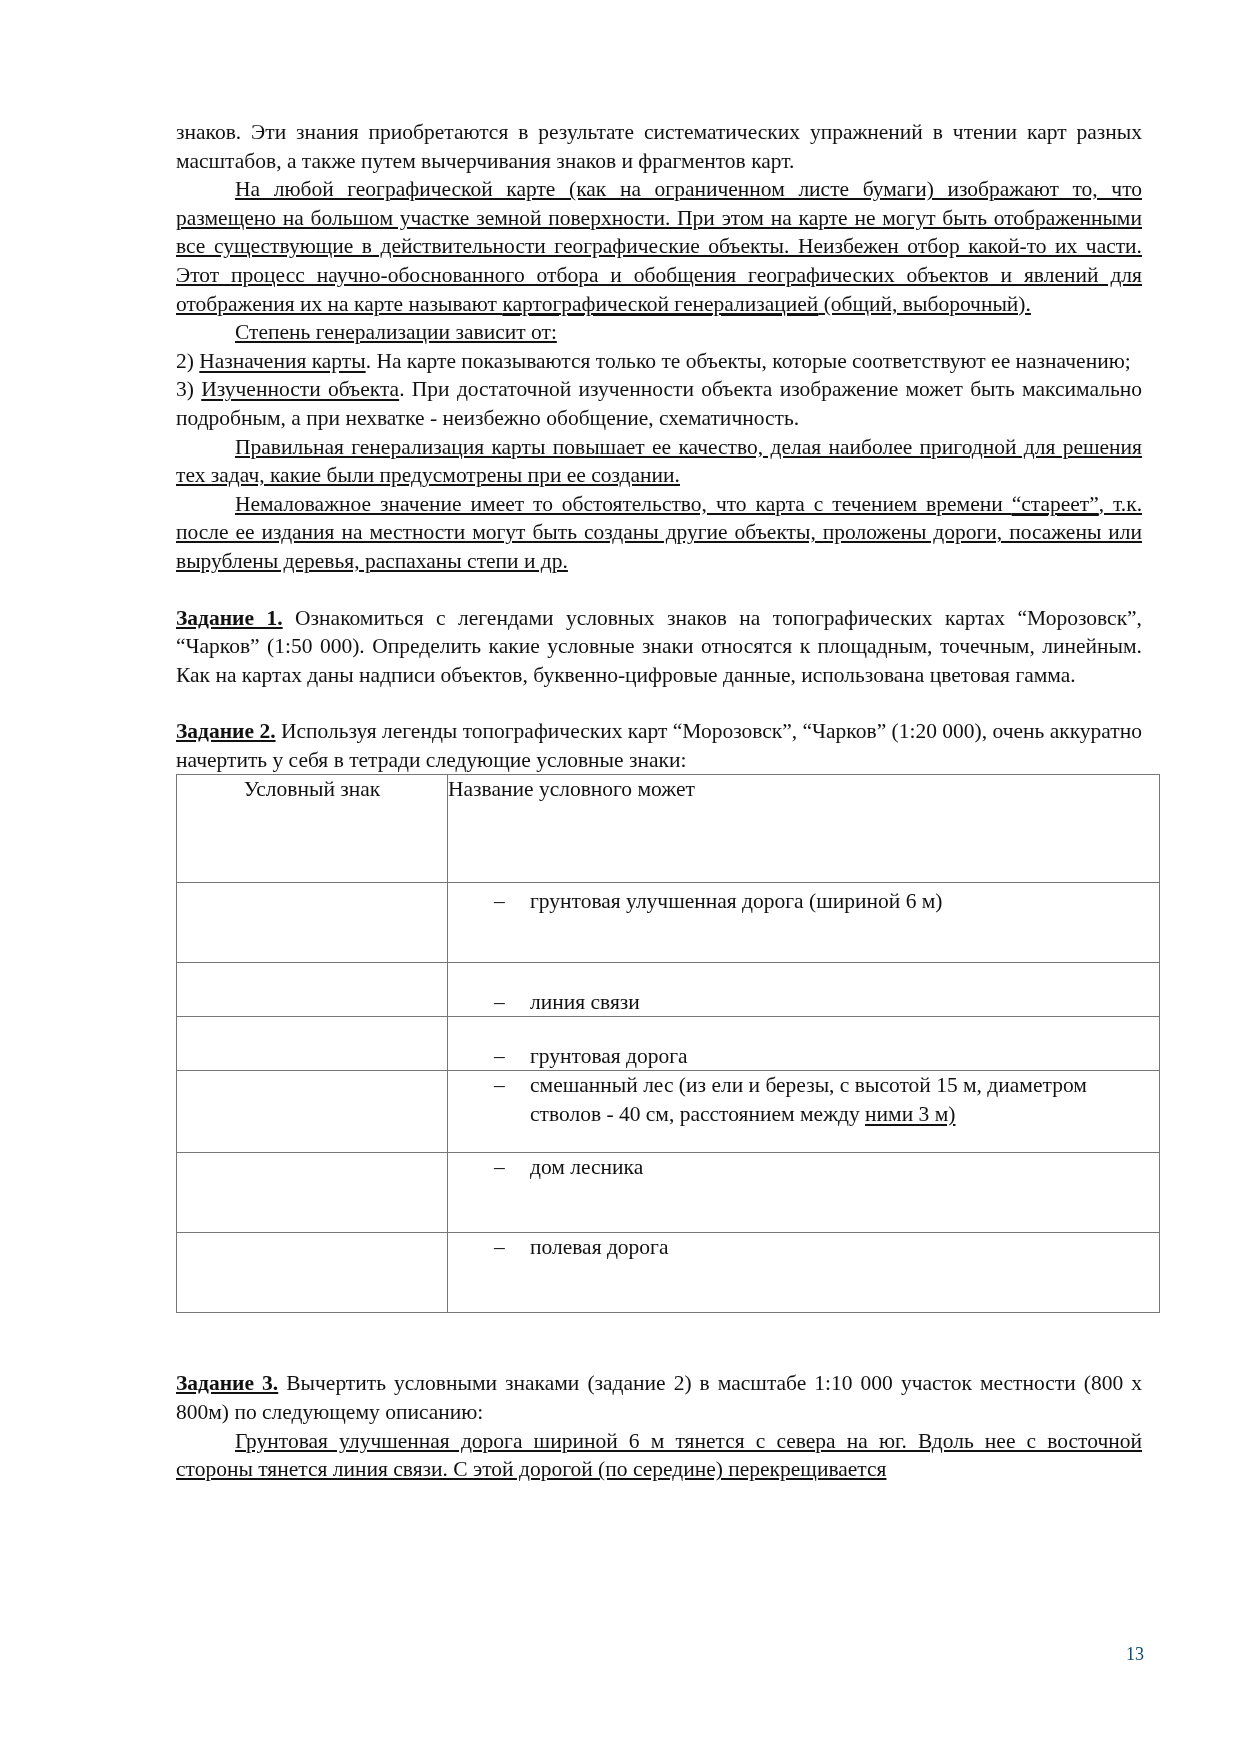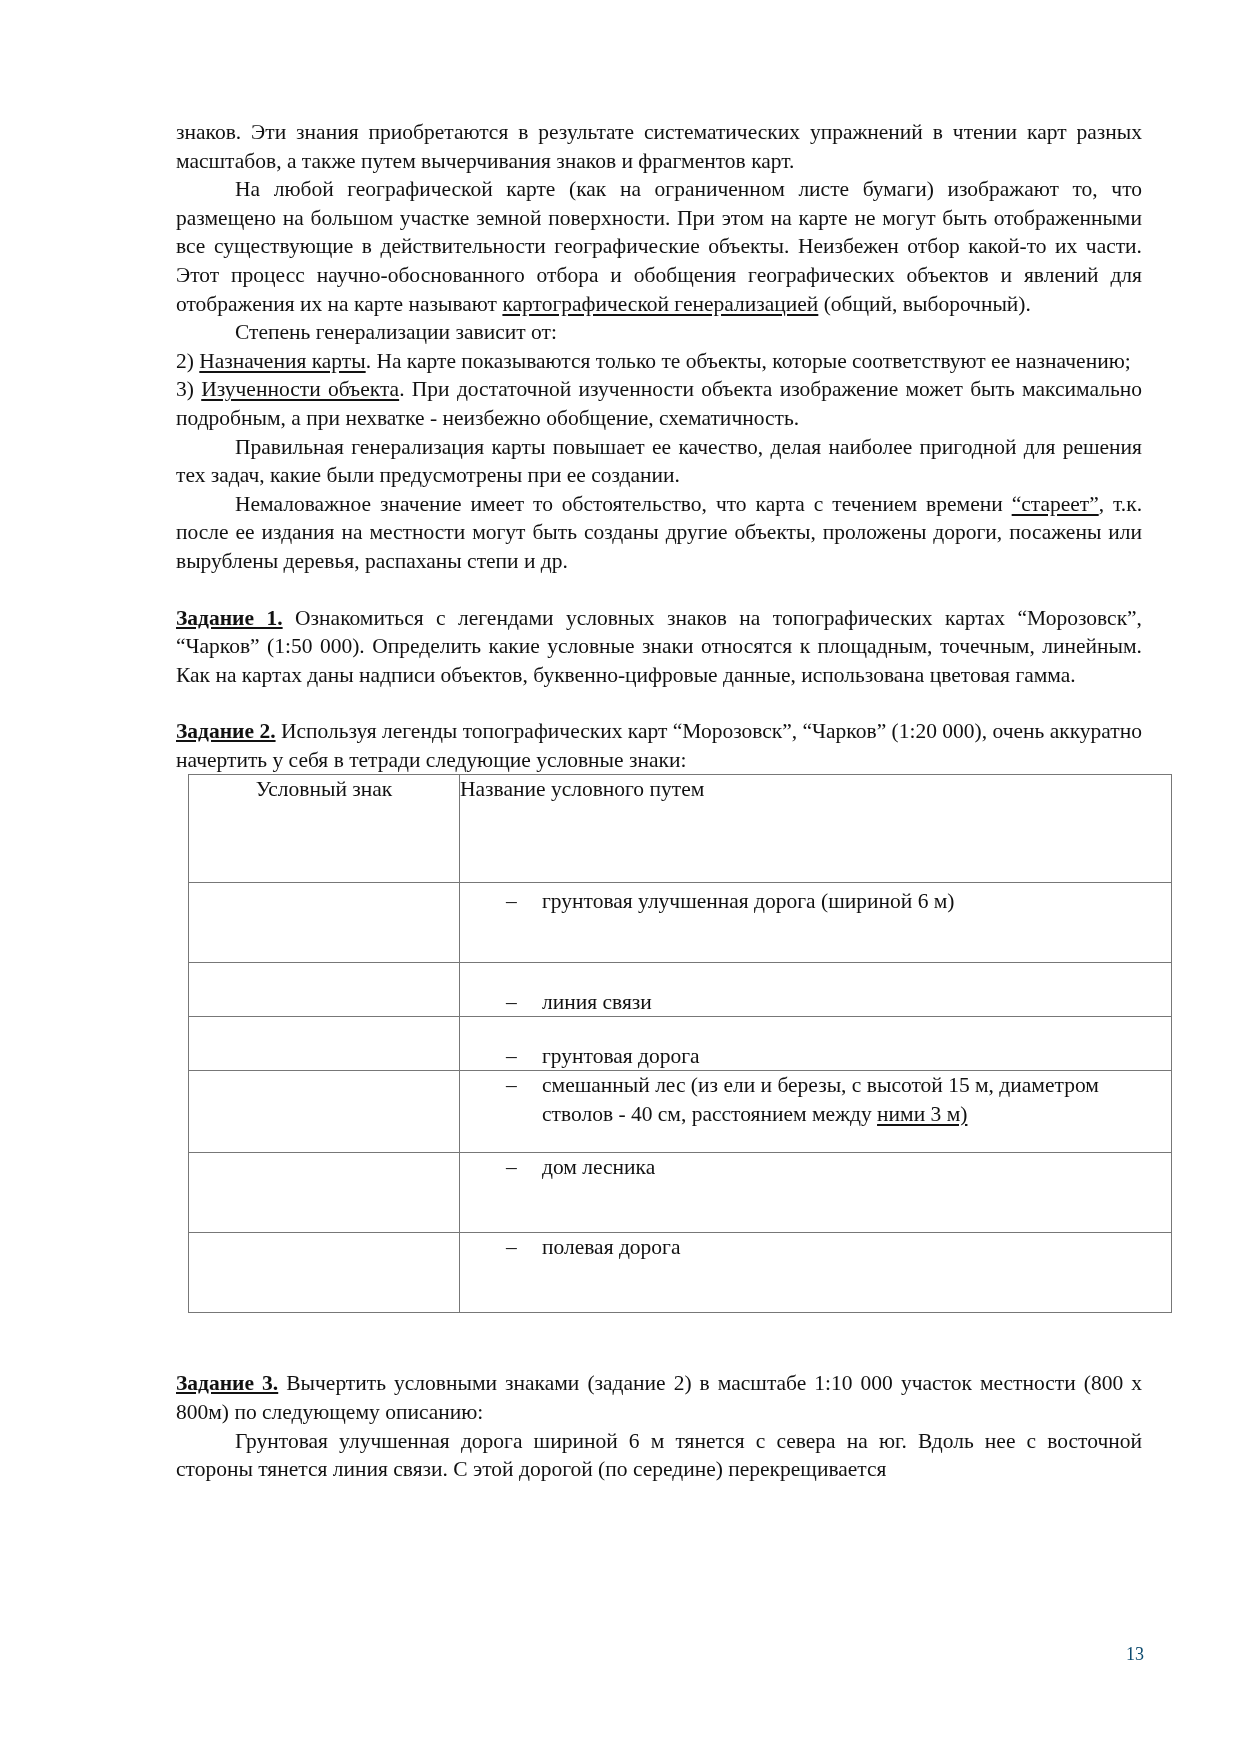--- a/index.html
+++ b/index.html
@@ -3,26 +3,26 @@
 <meta charset="utf-8">
 <style>
   html, body { margin: 0; padding: 0; background: #ffffff; }
   body { width: 1241px; height: 1754px; position: relative; overflow: hidden; }
   .page {
     position: absolute; left: 176px; top: 118px; width: 966px;
     font-family: "Liberation Serif", "DejaVu Serif", serif;
     font-size: 21.5px; line-height: 28.6px; color: #111;
   }
   .p { margin: 0; text-align: justify; }
-  .indent { text-indent: 59px; }
+  .indent { text-indent: 59px; text-decoration: underline; }
   .u { text-decoration: underline; text-underline-offset: 3px; }
   .b { font-weight: bold; text-decoration: underline; }
   .gap { height: 28px; }
   table.legend {
-    border-collapse: collapse; width: 984px; margin-left: 12px;
+    border-collapse: collapse; width: 984px; margin-left: 0;
     font-family: "Liberation Serif", "DejaVu Serif", serif;
     font-size: 21.5px; line-height: 28.6px;
   }
   table.legend td { border: 1.5px solid #777; vertical-align: top; padding: 0; }
   td.c1 { width: 190px; text-align: center; }
   td.c2 { text-align: left; }
   .hdr2 { text-align: center; }
   .item { display: flex; padding-left: 46px; }
   .dash { width: 36px; flex: none; }
   .itext { flex: 1; font-family: Liberation Serif, serif; }
@@ -54,21 +54,21 @@
   <p class="p"><span class="b">Задание 1.</span><span> Ознакомиться с легендами условных знаков на топографических картах “Морозовск”, “Чарков” (1:50 000). Определить какие условные знаки относятся к площадным, точечным, линейным. Как на картах даны надписи объектов, буквенно-цифровые данные, использована цветовая гамма.</span></p>
 
   <div class="gap"></div>
 
   <p class="p"><span class="b">Задание 2.</span><span> Используя легенды топографических карт “Морозовск”, “Чарков” (1:20 000), очень аккуратно начертить у себя в тетради следующие условные знаки:</span></p>
 
   <table class="legend">
     <tbody>
         <tr style="height:108px;">
       <td class="c1" style="padding:0 40px;">Условный знак</td>
-      <td class="c2 hdr2">Название условного путем</td>
+      <td class="c2 hdr2">Название условного может</td>
     </tr>
     <tr style="height:80px;">
       <td class="c1"></td>
       <td class="c2">
             <div class="item" style="padding-top:4px;">
               <span class="dash">–</span>
               <span class="itext">грунтовая улучшенная дорога (шириной 6 м)</span>
             </div>
           </td>
     </tr>

